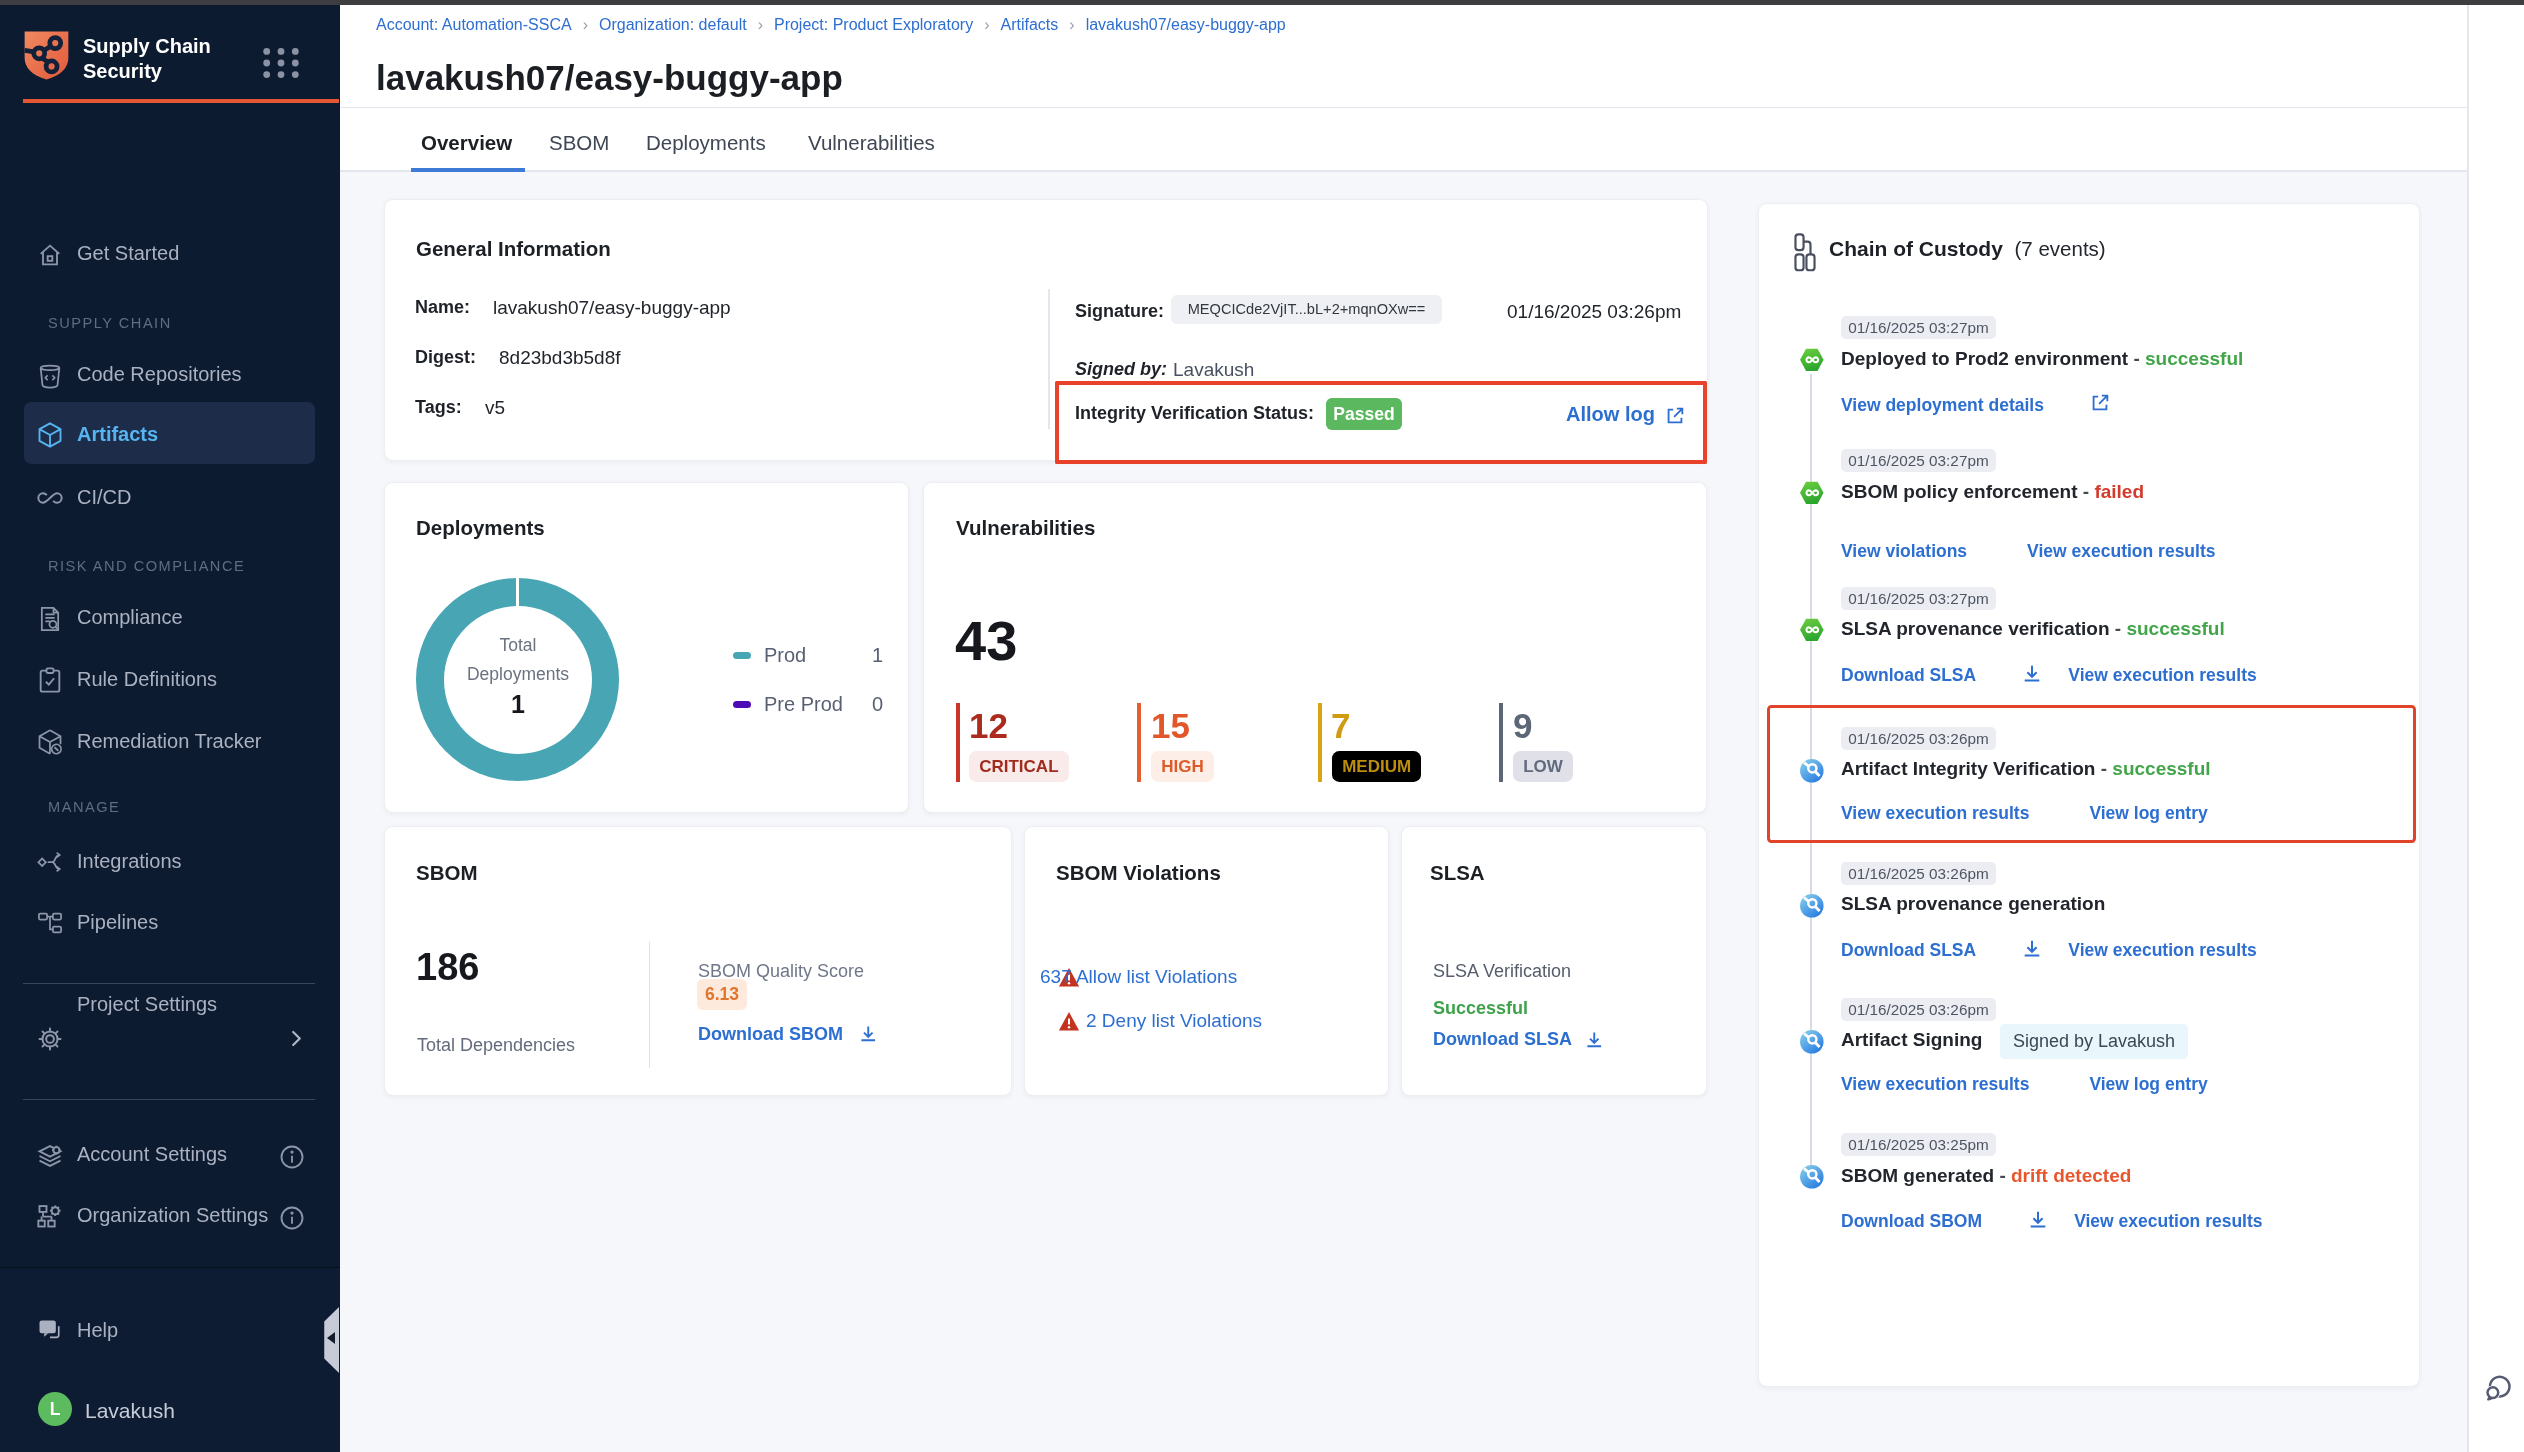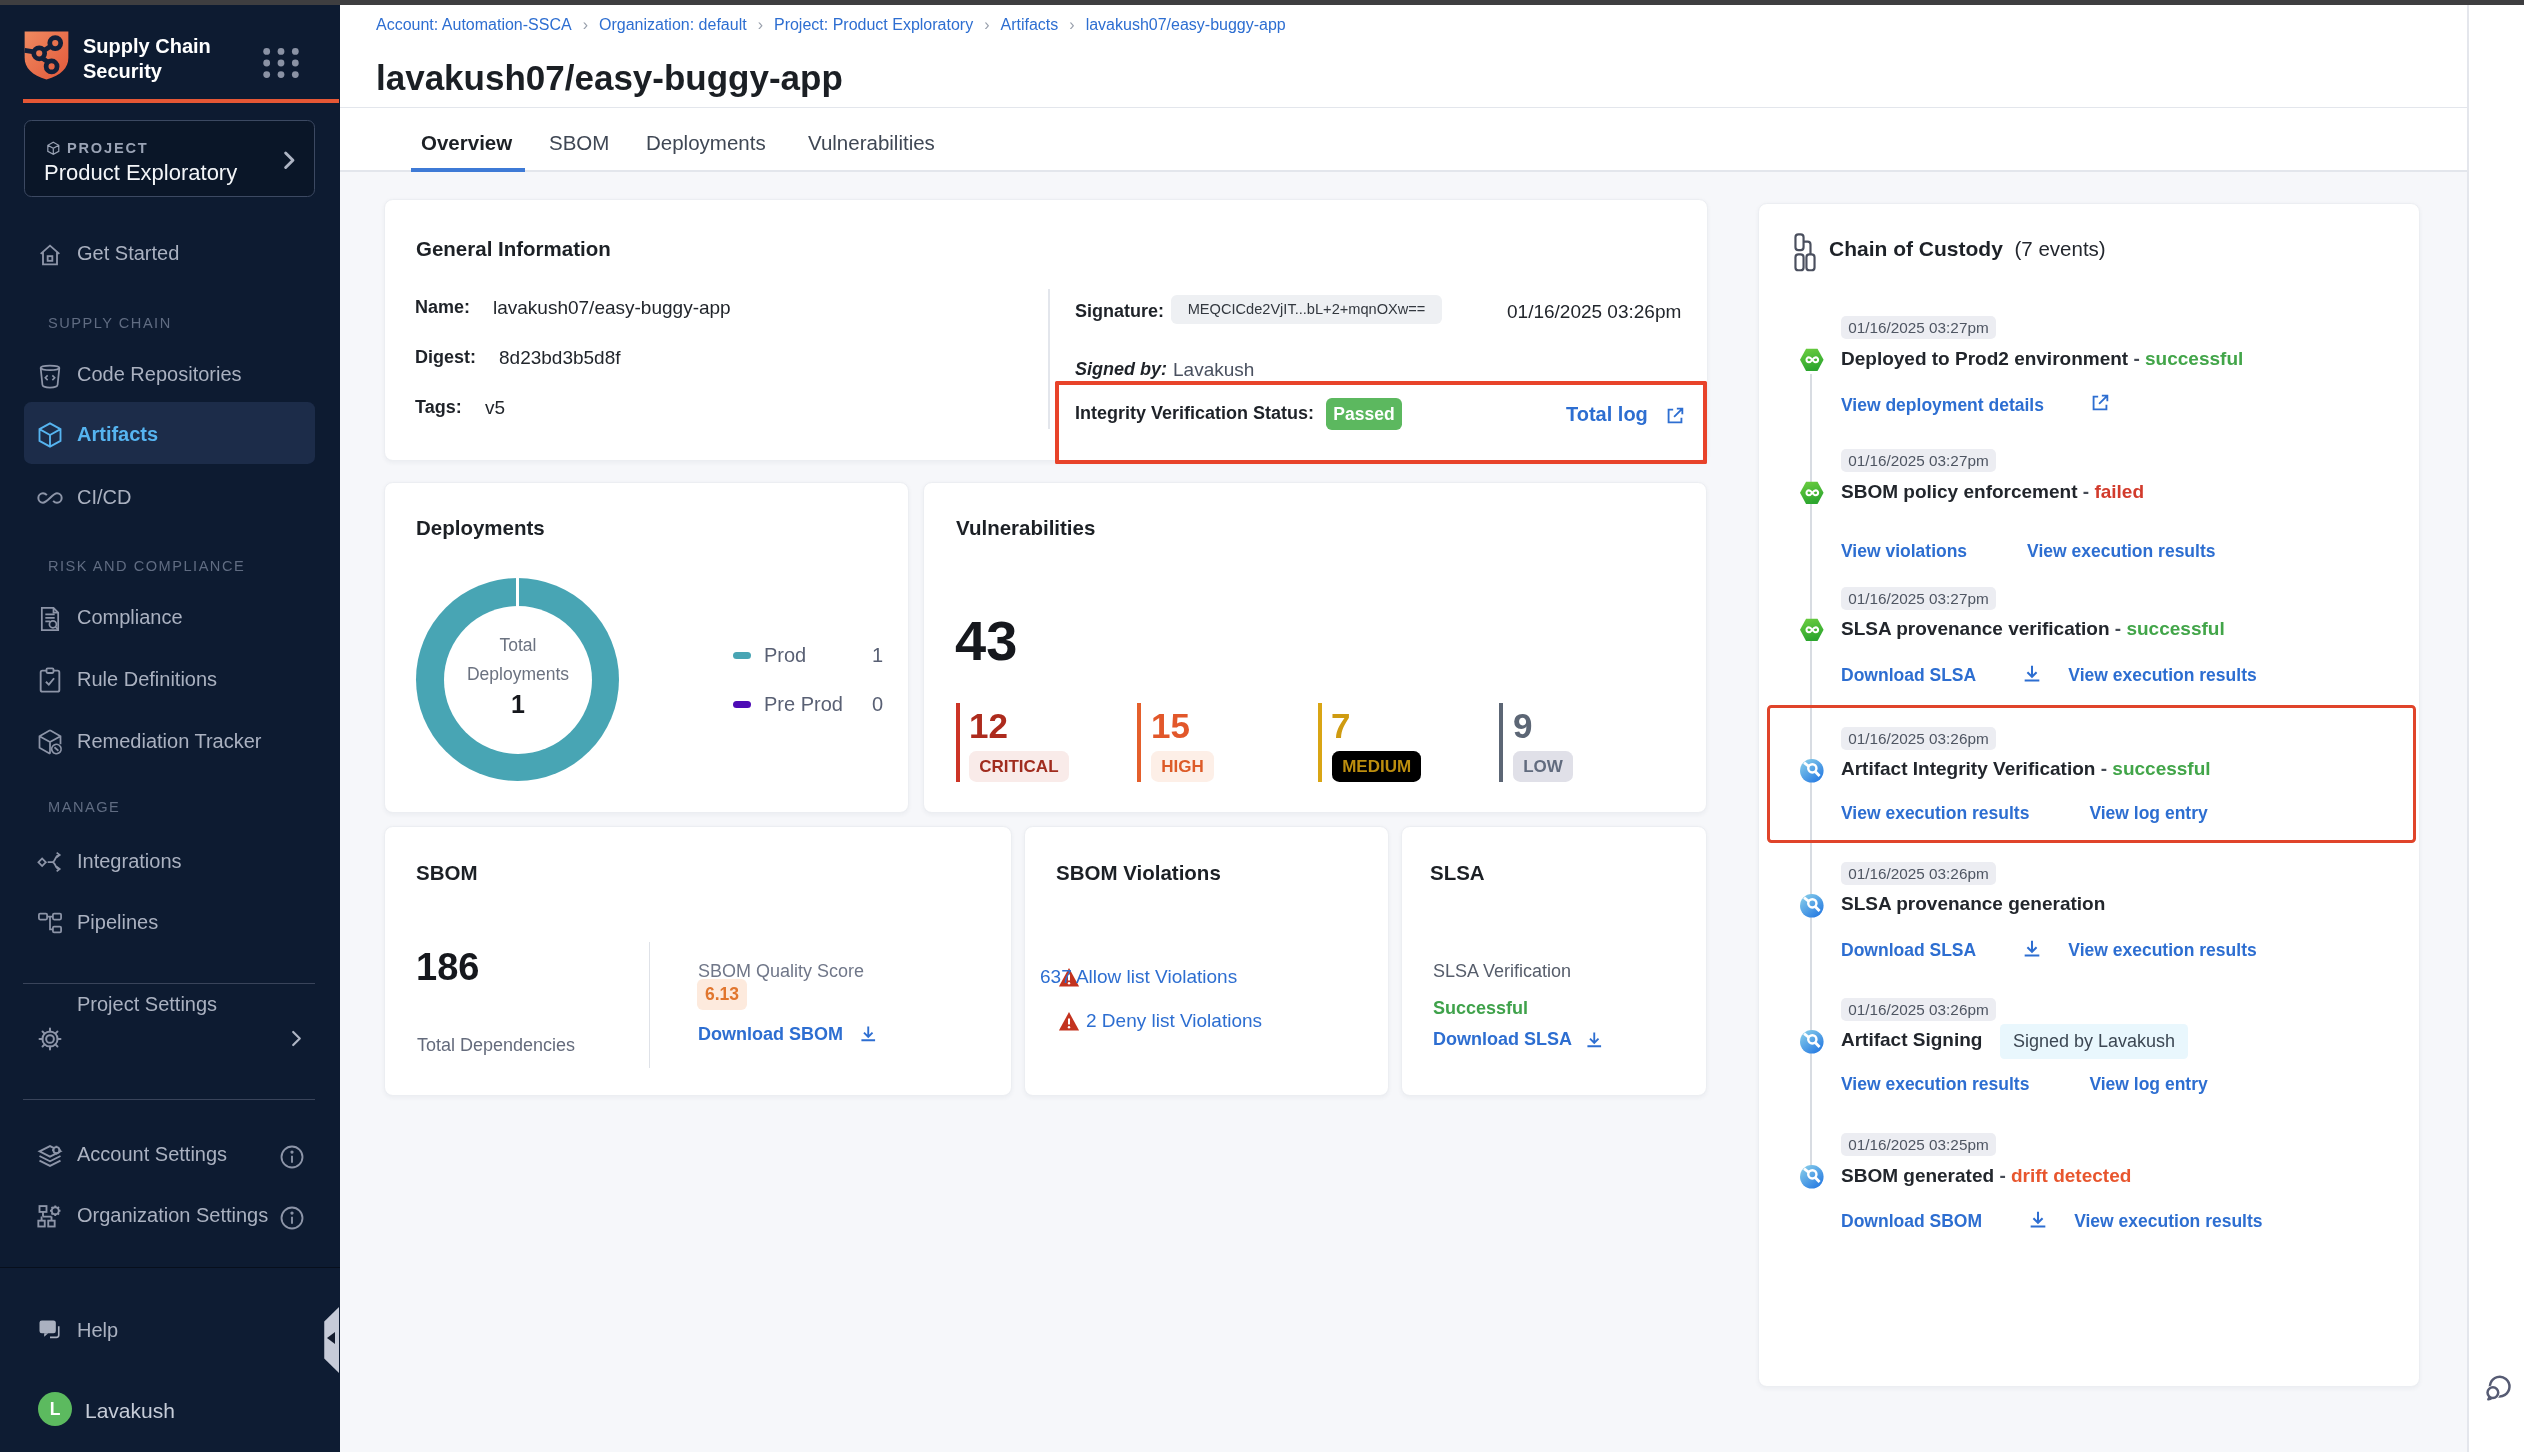--- a/index.html
+++ b/index.html
@@ -73,30 +73,20 @@
         <circle cx="47" cy="5" r="5"></circle>
       <circle cx="5" cy="22" r="5"></circle>
         <circle cx="26" cy="22" r="5"></circle>
         <circle cx="47" cy="22" r="5"></circle>
       <circle cx="5" cy="39" r="5"></circle>
         <circle cx="26" cy="39" r="5"></circle>
         <circle cx="47" cy="39" r="5"></circle>
     </svg>
     <div class="abs" style="left:23.4px; top:94px; width:316px; height:4.4px; background:#e45735;"></div>
 
-    <div class="abs" style="left:24px; top:115px; width:291px; height:77px; background:#0a1628; border:1.5px solid #3c4962; border-radius:7.3px;">
-      <svg class="abs" style="left:21px; top:20px;" width="14.6" height="14.6" viewBox="0 0 24 24" fill="none" stroke="#99a2b4" stroke-width="2">
-        <path d="M12 2 L21 7 V17 L12 22 L3 17 V7 Z M3 7 L12 12 L21 7 M12 12 V22"></path>
-      </svg>
-      <div class="abs" style="left:42px; top:19px; font-size:14.6px; font-weight:bold; letter-spacing:1.8px; color:#9aa3b5;">PROJECT</div>
-      <div class="abs" style="left:19px; top:39px; font-size:22px; color:#f4f6f9;">Product Exploratory</div>
-      <svg class="abs" style="left:257px; top:29px;" width="14.6" height="20.5" viewBox="0 0 20 28" fill="none" stroke="#aeb5c4" stroke-width="4" stroke-linecap="round" stroke-linejoin="round">
-          <path d="M5 4 L15 14 L5 24"></path>
-        </svg>
-    </div>
 
     <svg class="navicon" style="top:236px;" viewBox="0 0 24 24" fill="none" stroke="currentColor" stroke-width="1.6">
       <path d="M4 11 L12 4 L20 11 M6 9.5 V20 H18 V9.5"></path>
         <rect x="10" y="13" width="4" height="4"></rect>
     </svg>
     <div class="navitem" style="top:237px;">Get Started</div>
     <div class="seclabel" style="top:310px;">SUPPLY CHAIN</div>
 
     <svg class="navicon" style="top:357px;" viewBox="0 0 24 24" fill="none" stroke="currentColor" stroke-width="1.5">
       <path d="M4 5 C4 3.9 7.6 3 12 3 C16.4 3 20 3.9 20 5 C20 6.1 16.4 7 12 7 C7.6 7 4 6.1 4 5 Z"></path>
@@ -232,21 +222,21 @@
     <div class="abs" style="left:499px; top:347px; font-size:19px; color:#22262c;">8d23bd3b5d8f</div>
     <div class="abs" style="left:415px; top:397px; font-size:18px; color:#1e2228; font-weight:bold;">Tags:</div>
     <div class="abs" style="left:485px; top:397px; font-size:19px; color:#22262c;">v5</div>
     <div class="abs" style="left:1075px; top:301px; font-size:18px; color:#1e2228; font-weight:bold;">Signature:</div>
     <div class="abs" style="left:1171px; top:295px; width:271px; height:29px; background:#eef0f3; border-radius:5.8px; font-size:14.6px; color:#33383f; line-height:29px; text-align:center;">MEQCICde2VjIT...bL+2+mqnOXw==</div>
     <div class="abs" style="left:1507px; top:301px; font-size:19px; color:#22262c;">01/16/2025 03:26pm</div>
     <div class="abs" style="left:1075px; top:359px; font-size:18px; color:#1e2228; font-weight:bold;font-style:italic;">Signed by:</div>
     <div class="abs" style="left:1173px; top:359px; font-size:19px; color:#4a5160;">Lavakush</div>
     <div class="abs" style="left:1075px; top:403px; font-size:18px; color:#1e2228; font-weight:bold;">Integrity Verification Status:</div>
     <div class="abs" style="left:1326px; top:398px; width:76px; height:32px; background:#5cb85f; border-radius:5.8px; color:#fff; font-size:17.5px; font-weight:bold; text-align:center; line-height:32px;">Passed</div>
-    <div class="abs" style="left:1566px; top:403px; font-size:20px;"><span class="link">Total log</span></div>
+    <div class="abs" style="left:1566px; top:403px; font-size:20px;"><span class="link">Allow log</span></div>
     <svg class="abs" style="left:1664px; top:405px;" width="22" height="22" viewBox="0 0 24 24" fill="none" stroke="#2d6ed1" stroke-width="2">
       <path d="M10 5 H5 V19 H19 V14 M14 4 H20 V10 M20 4 L11 13"></path>
     </svg>
     <div class="abs" style="left:1055px; top:381px; width:652px; height:83px; border:4.4px solid #e8432a; border-radius:1.5px;"></div>
 
     <div class="card" style="left:384px; top:482px; width:525px; height:331px;"></div>
     <div class="ctitle" style="left:416px; top:516px;">Deployments</div>
     <div class="abs" style="left:416px; top:578px; width:203px; height:203px; border-radius:50%; background:conic-gradient(#ffffff 0deg 1.1deg, #48a5b4 1.1deg 358.9deg, #ffffff 358.9deg 360deg);"></div>
     <div class="abs" style="left:444px; top:606px; width:148px; height:148px; border-radius:50%; background:#fff;"></div>
     <div class="abs" style="left:444px; top:631px; width:148px; text-align:center; font-size:17.5px; color:#6b7280; line-height:28.5px;">Total<br>Deployments</div>

